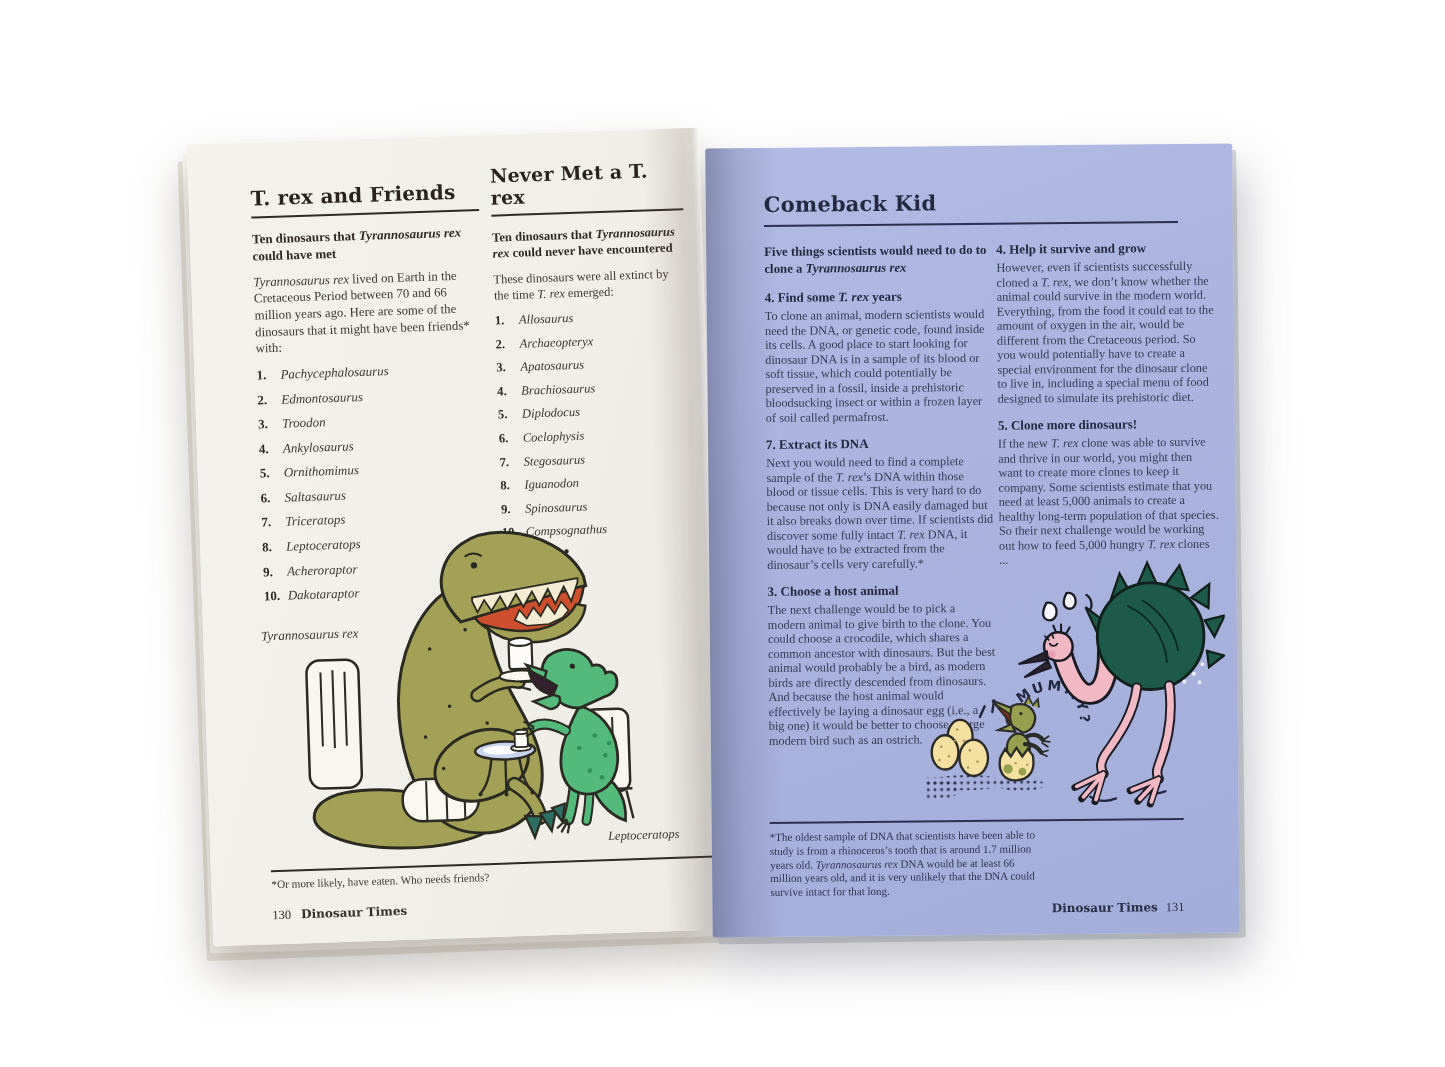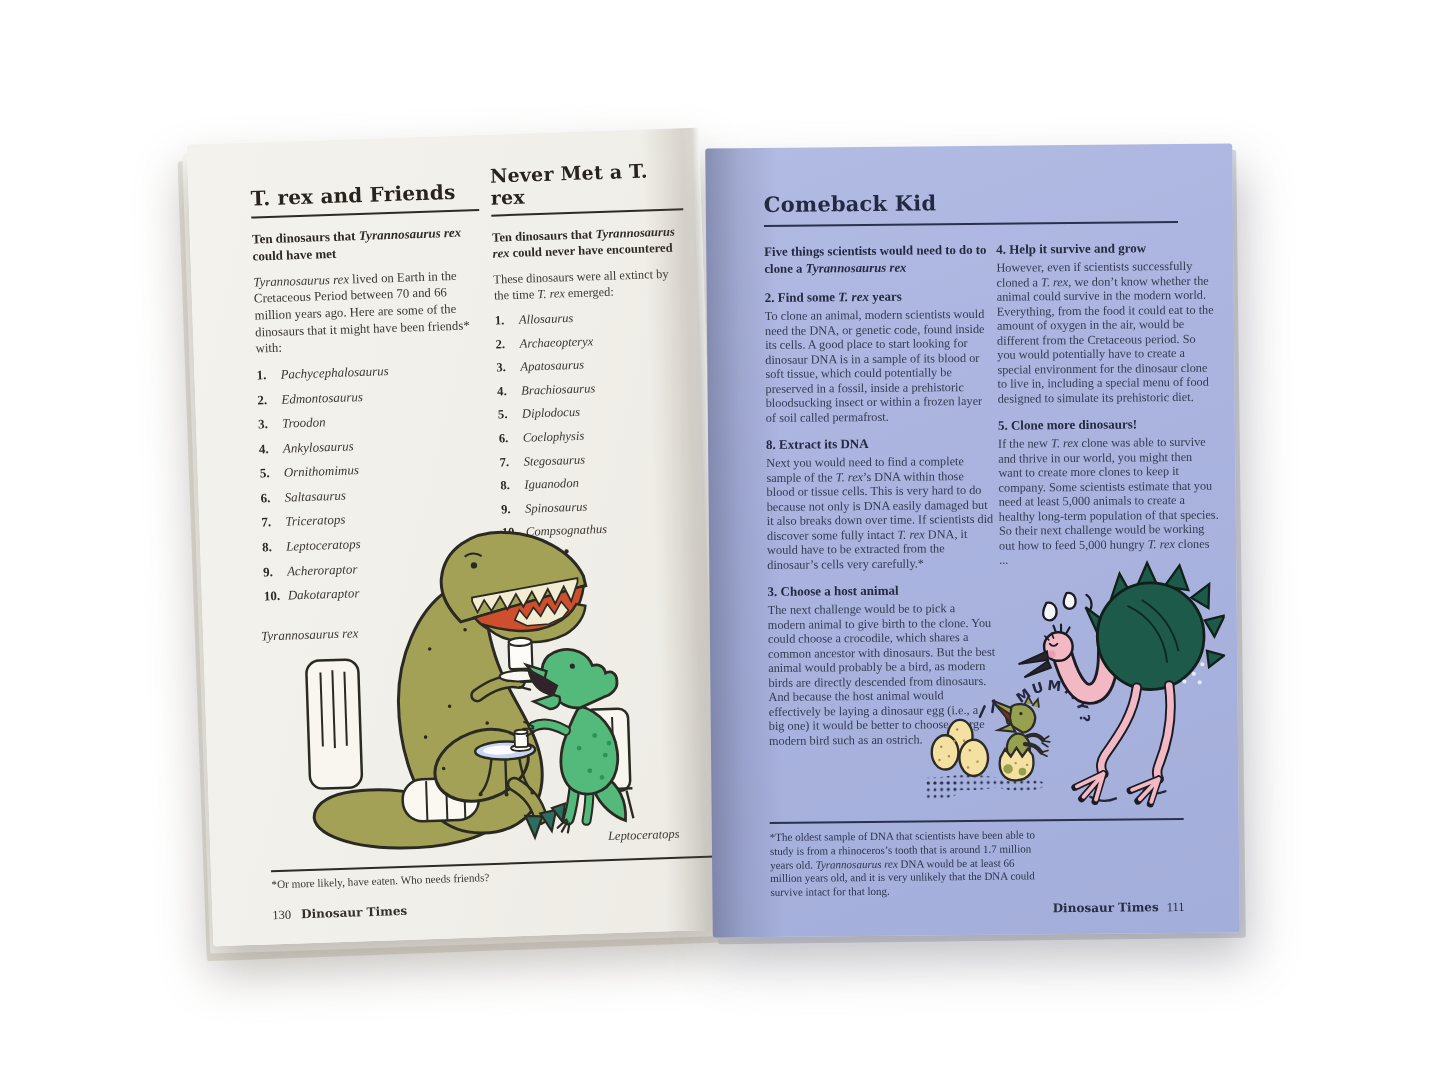--- a/index.html
+++ b/index.html
@@ -271,25 +271,25 @@
   </div>
 
   <div class="page right-page">
     <div class="rp-head">
       <h1 class="rp-h">Comeback Kid</h1>
     </div>
     <p class="rp-intro"><span>Five things scientists would need to do to clone a </span><i>Tyrannosaurus rex</i></p>
 
     <div class="rp-col1">
       <div class="sec">
-        <div class="sec-h"><span>2. Find some </span><i>T. rex</i><span> years</span></div>
+        <div class="sec-h"><span>4. Find some </span><i>T. rex</i><span> years</span></div>
         <p class="sec-b"><span>To clone an animal, modern scientists would need the DNA, or genetic code, found inside its cells. A good place to start looking for dinosaur DNA is in a sample of its blood or soft tissue, which could potentially be preserved in a fossil, inside a prehistoric bloodsucking insect or within a frozen layer of soil called permafrost.</span></p>
       </div>
       <div class="sec">
-        <div class="sec-h"><span>8. Extract its DNA</span></div>
+        <div class="sec-h"><span>7. Extract its DNA</span></div>
         <p class="sec-b"><span>Next you would need to find a complete sample of the </span><i>T. rex</i><span>’s DNA within those blood or tissue cells. This is very hard to do because not only is DNA easily damaged but it also breaks down over time. If scientists did discover some fully intact </span><i>T. rex</i><span> DNA, it would have to be extracted from the dinosaur’s cells very carefully.*</span></p>
       </div>
       <div class="sec">
         <div class="sec-h"><span>3. Choose a host animal</span></div>
         <p class="sec-b"><span>The next challenge would be to pick a modern animal to give birth to the clone. You could choose a crocodile, which shares a common ancestor with dinosaurs. But the best animal would probably be a bird, as modern birds are directly descended from dinosaurs. And because the host animal would effectively be laying a dinosaur egg (i.e., a big one) it would be better to choose a large modern bird such as an ostrich.</span></p>
       </div>
     </div>
 
     <div class="rp-col2">
       <div class="sec">
@@ -388,16 +388,16 @@
           <path d="M 130 91 L 126 87 M 135 89 L 133 84" stroke="#1b1b24" stroke-width="1.8" stroke-linecap="round"></path>
           <path d="M 128 103 L 98 116 L 129 112 Z" fill="#2a2430" stroke="#1b1b24" stroke-width="2"></path>
           <path d="M 129 113 L 104 130 L 132 120 Z" fill="#2a2430" stroke="#1b1b24" stroke-width="2"></path>
         </g>
       </g>
     </svg>
 
     <div class="rp-footrule"></div>
     <div class="rp-footnote"><span>*The oldest sample of DNA that scientists have been able to study is from a rhinoceros’s tooth that is around 1.7 million years old. </span><i>Tyrannosaurus rex</i><span> DNA would be at least 66 million years old, and it is very unlikely that the DNA could survive intact for that long.</span></div>
     <div class="rp-footer">
-      <b>Dinosaur Times</b><span>111</span>
+      <b>Dinosaur Times</b><span>131</span>
     </div>
   </div>
 </div>
 
 </body></html>

